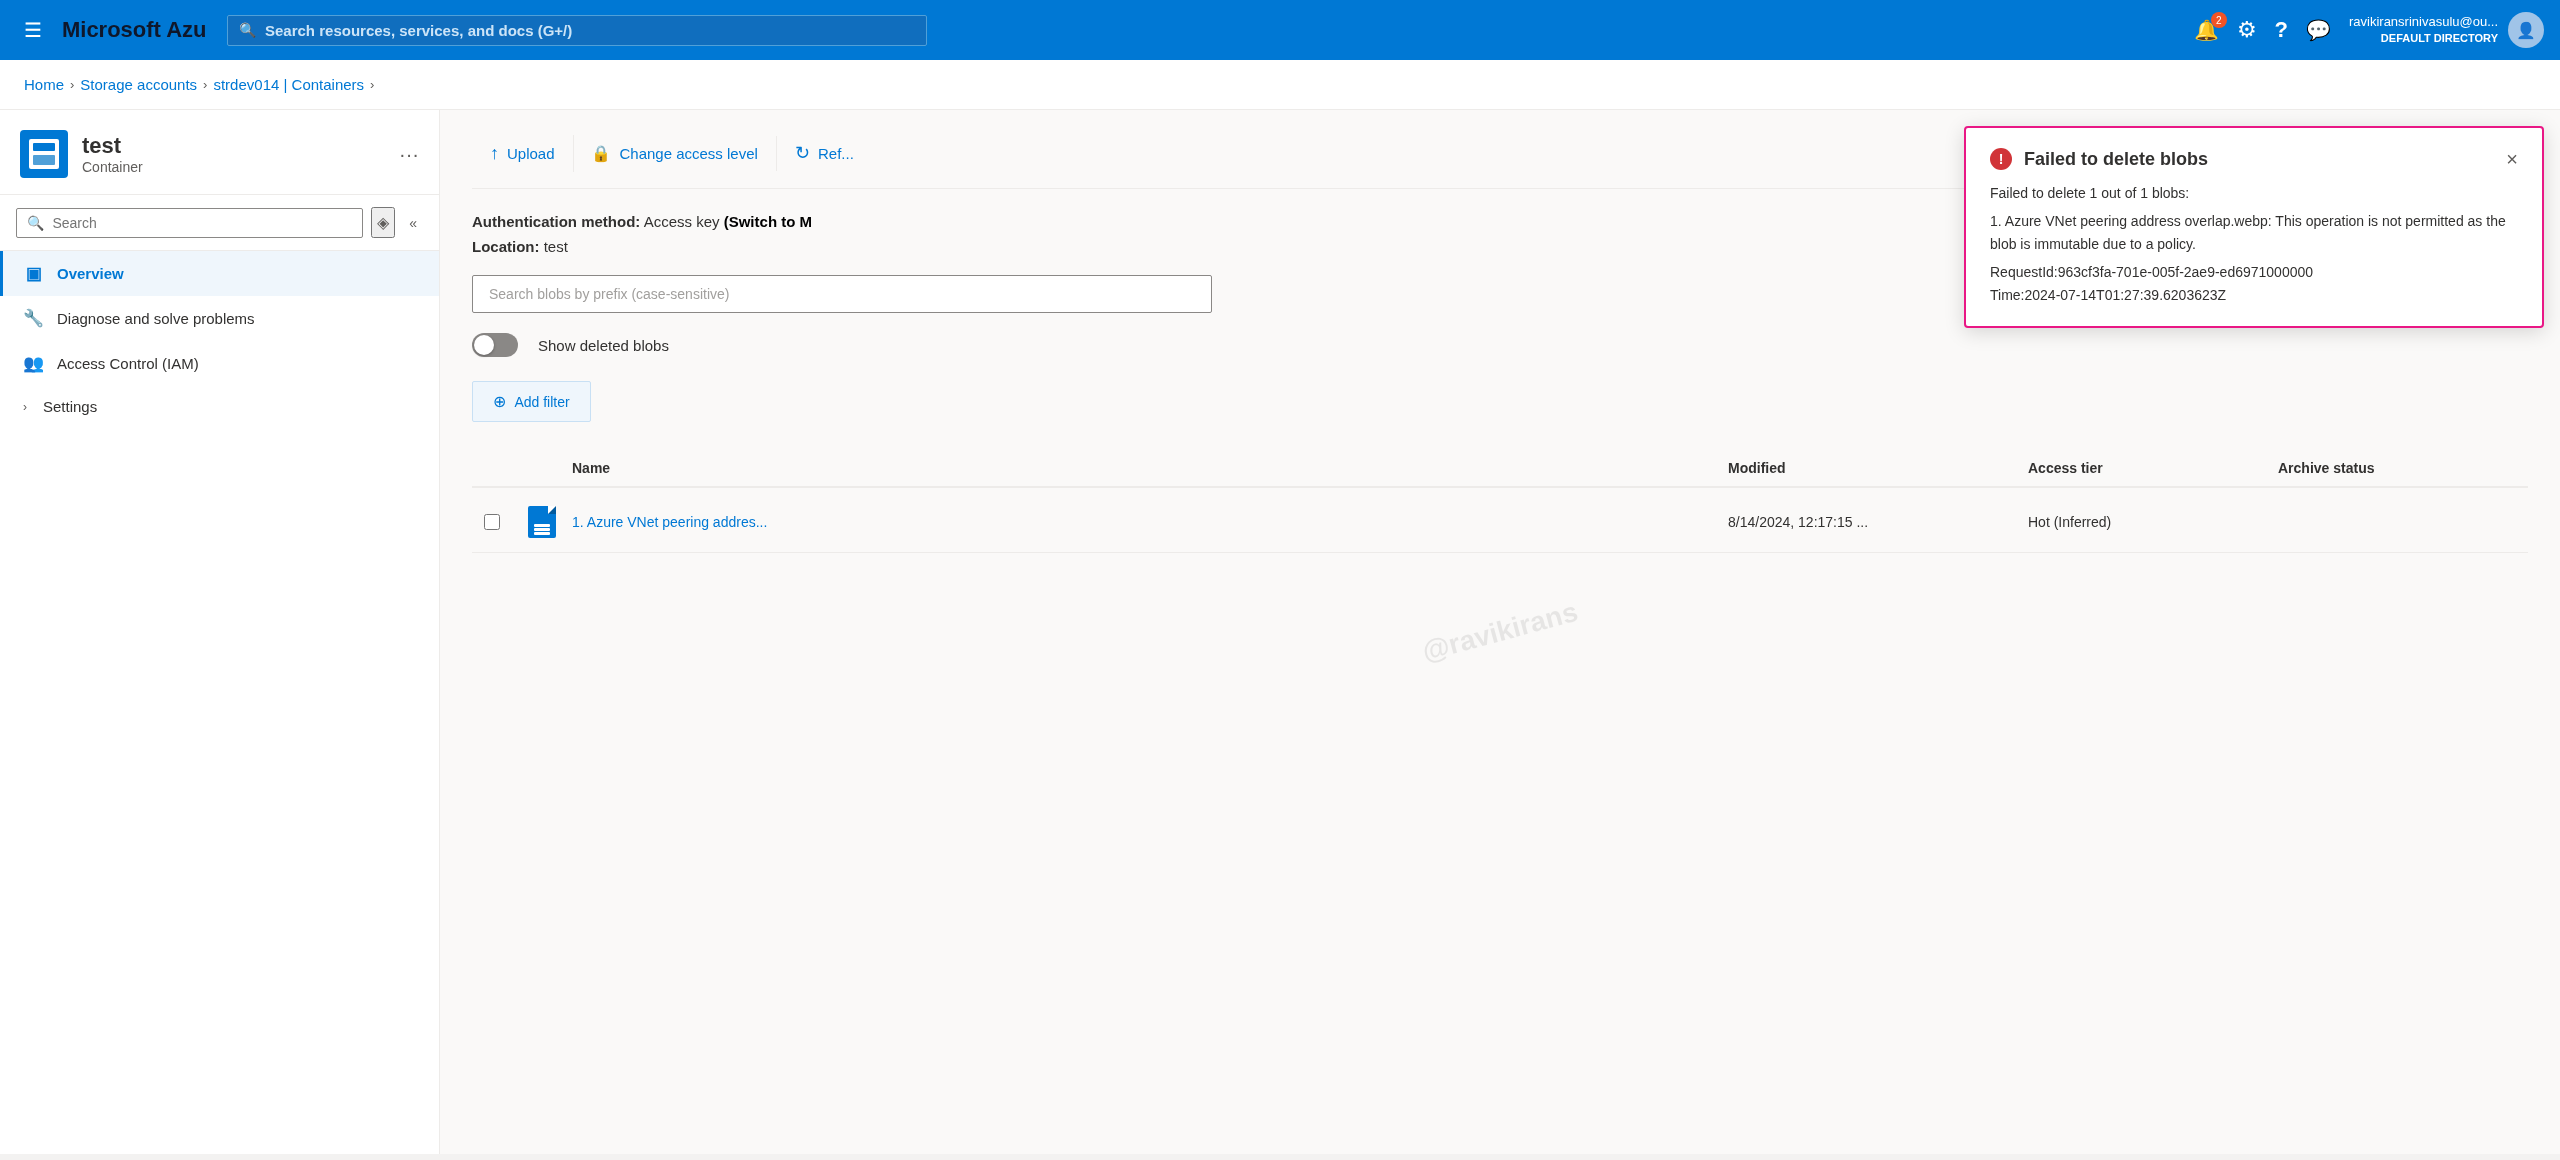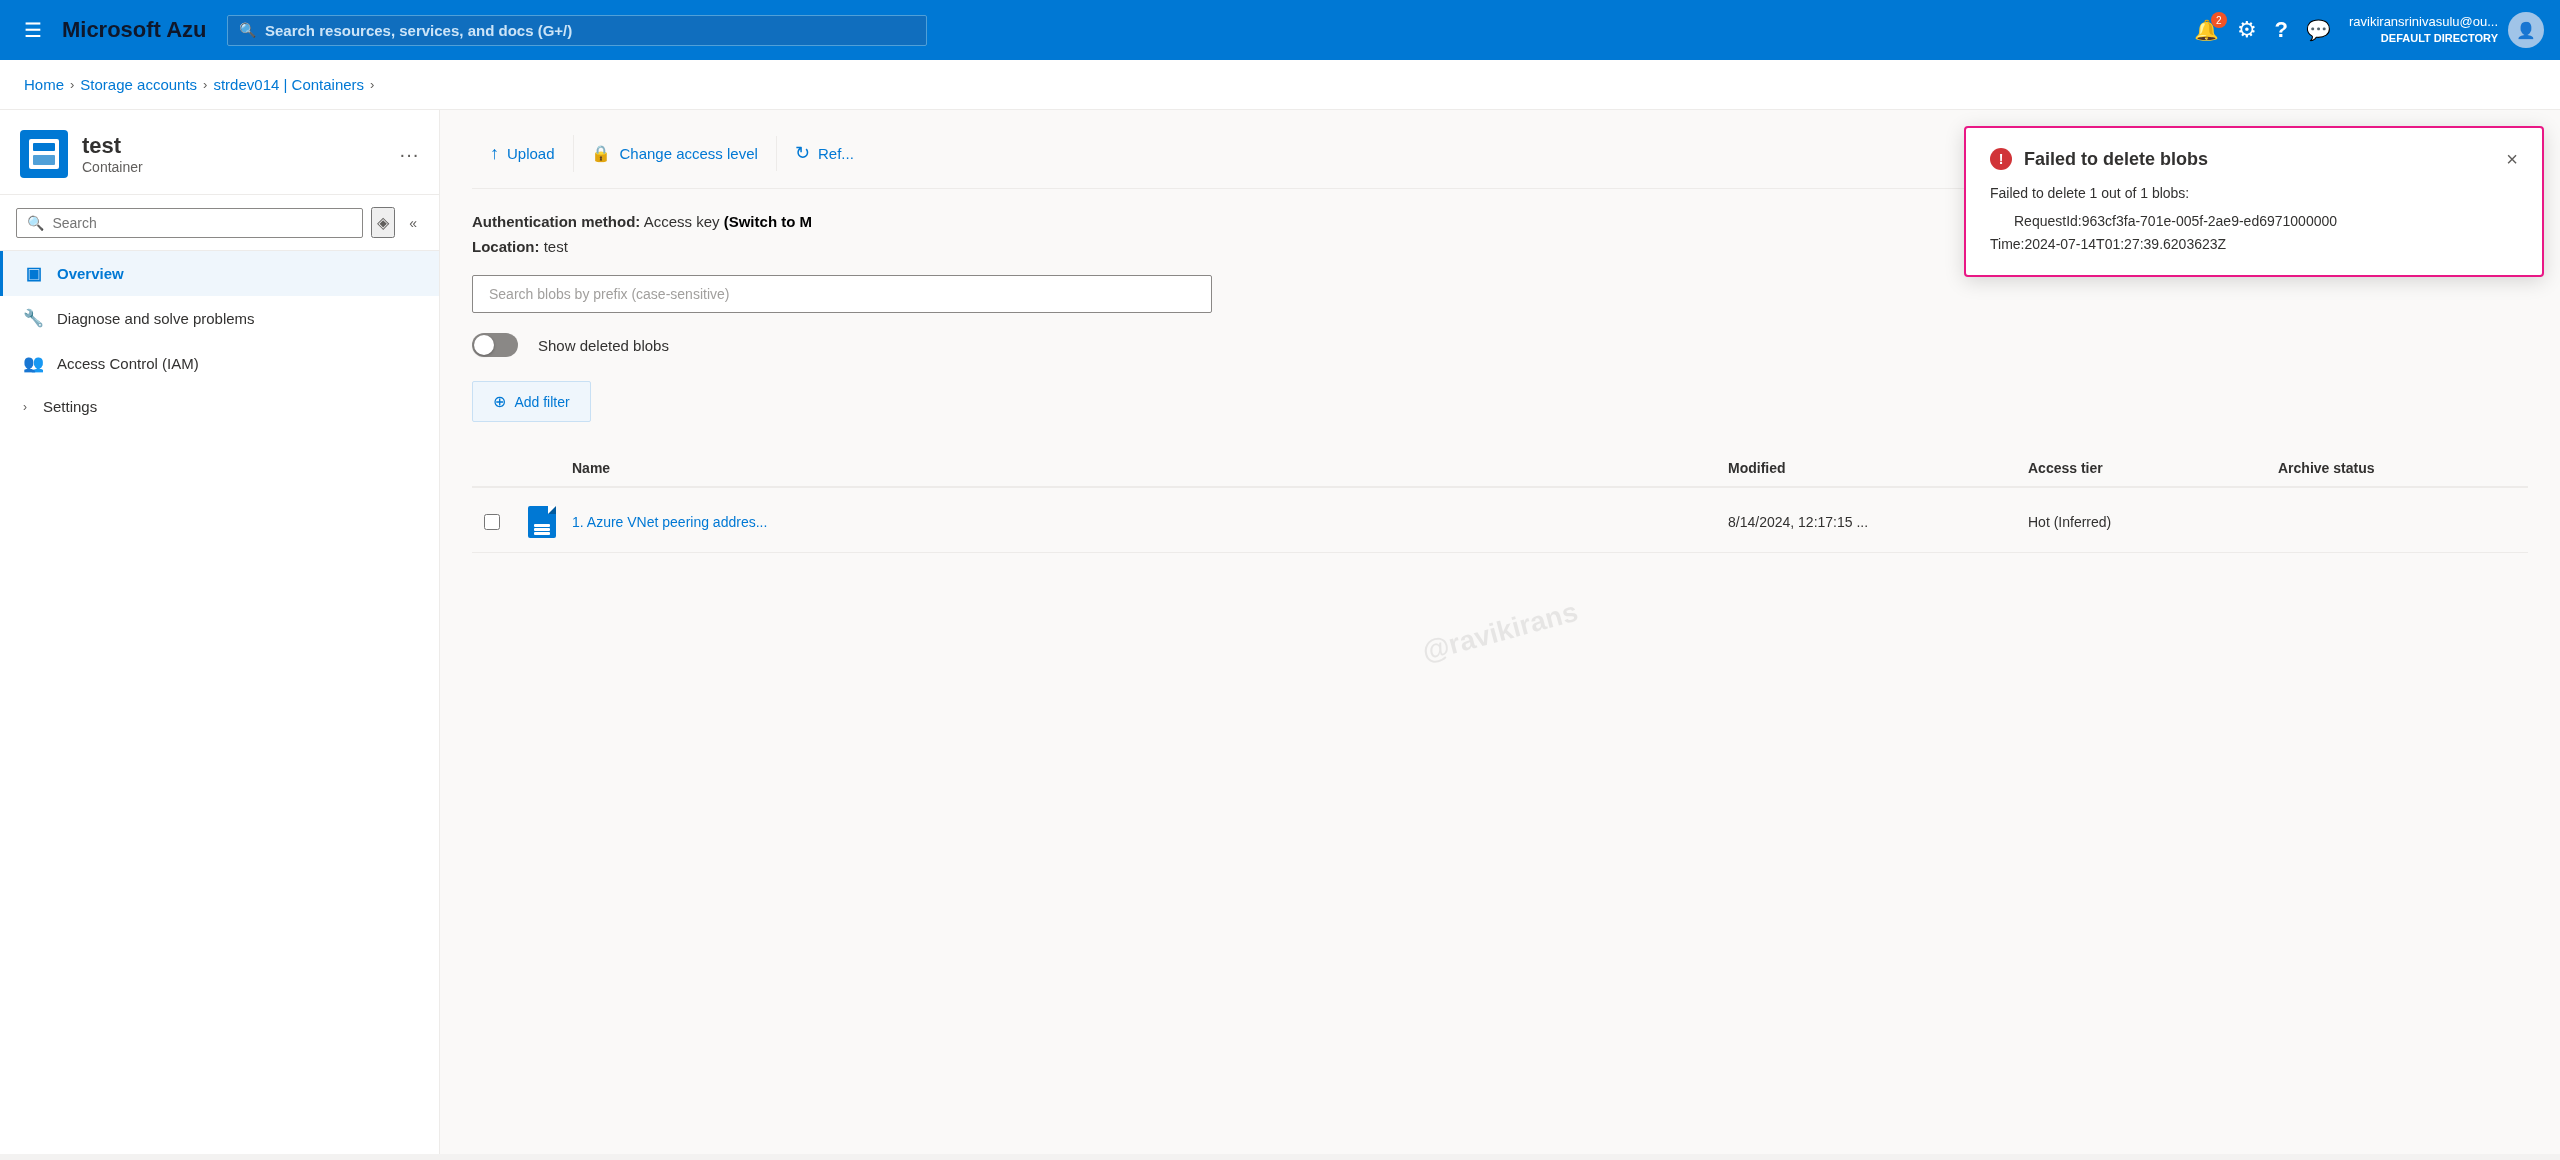--- a/index.html
+++ b/index.html
@@ -669,19 +669,20 @@
     <div class="watermark">@ravikirans</div>
 
     <div class="error-toast">
       <div class="error-toast-header">
         <div class="error-circle">!</div>
         <span class="error-title">Failed to delete blobs</span>
         <button class="error-close">×</button>
       </div>
       <div class="error-body">
         <div>Failed to delete 1 out of 1 blobs:</div>
-        <div style="margin-top:6px;margin-left:24px;">RequestId:963cf3fa-701e-005f-2ae9-ed6971000000</div>
+        <div style="margin-top:6px;">1. Azure VNet peering address overlap.webp: This operation is not permitted as the blob is immutable due to a policy.</div>
+        <div style="margin-top:6px;">RequestId:963cf3fa-701e-005f-2ae9-ed6971000000</div>
         <div>Time:2024-07-14T01:27:39.6203623Z</div>
       </div>
     </div>
 
   </div>
 </div>
 
 </body></html>

